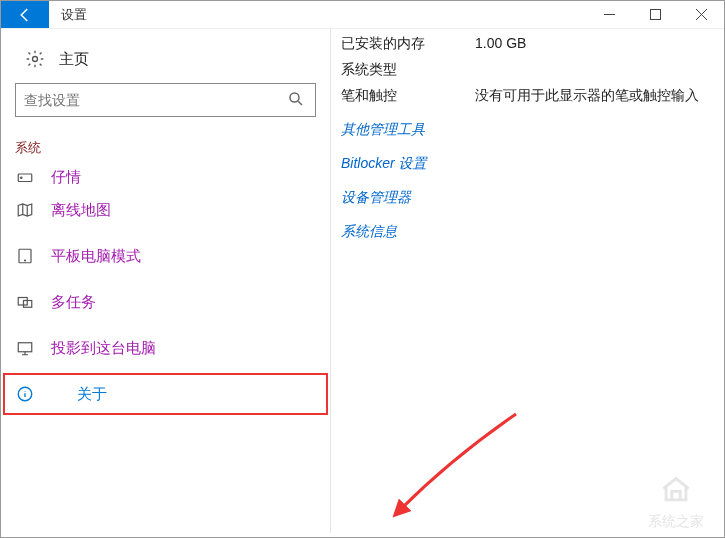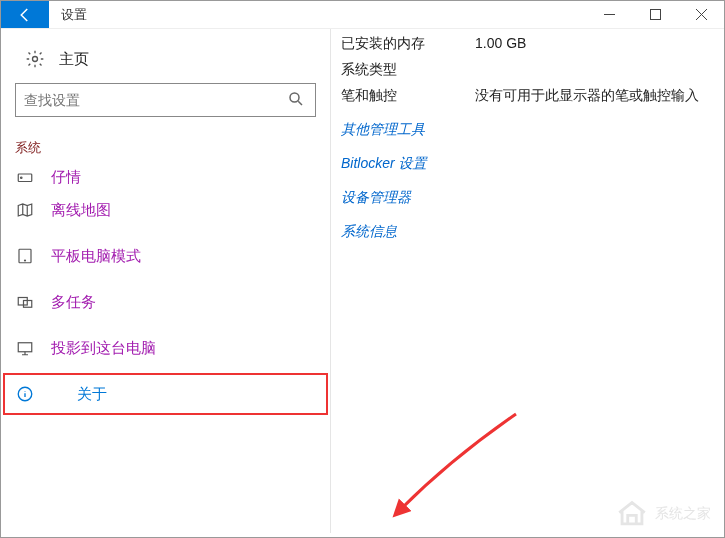--- a/index.html
+++ b/index.html
@@ -34,21 +34,21 @@
 .spec-row { display: flex; font-size: 14px; color: #222; margin-bottom: 8px; }
 .spec-key { width: 110px; flex: 0 0 110px; }
 .spec-val { flex: 1; }
 .spec-row.first .spec-key { }
 .link-list { margin-top: 6px; }
 .link { display: block; font-size: 14px; color: #0066cc; margin: 14px 0; }
 .rel-heading { font-size: 22px; color: #222; margin-top: 18px; margin-bottom: 8px; font-weight: 400; }
 .rel-link { display: block; font-size: 14px; color: #0066cc; margin: 16px 0; font-style: italic; }
 
 .arrow { position: absolute; pointer-events: none; }
-.watermark { position: absolute; right: 13px; bottom: 6px; color: #e5e5e5; font-size: 14px; display: flex; align-items: center; gap: 6px; pointer-events: none; }
+.watermark { position: absolute; right: 20px; bottom: 6px; color: #e5e5e5; font-size: 14px; display: flex; align-items: center; gap: 6px; pointer-events: none; flex-direction: column; }
 .watermark svg { width: 34px; height: 34px; stroke: #e5e5e5; fill: none; stroke-width: 2; }
 </style>
 </head>
 <body>
 
 <div class="titlebar">
   <div class="back-btn">
     <svg viewBox="0 0 24 24" width="18" height="18">
         <path d="M15 4 L7 12 L15 20" stroke="#fff" stroke-width="2" fill="none"></path>
       </svg>

